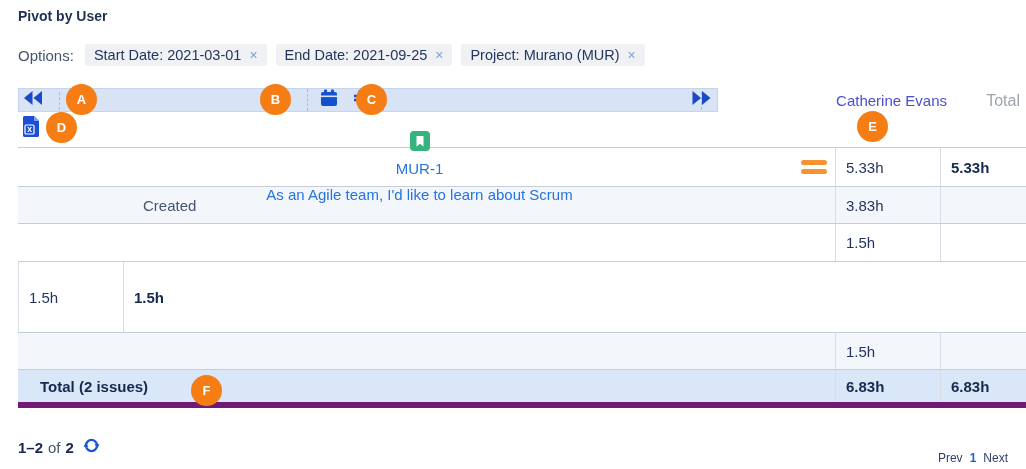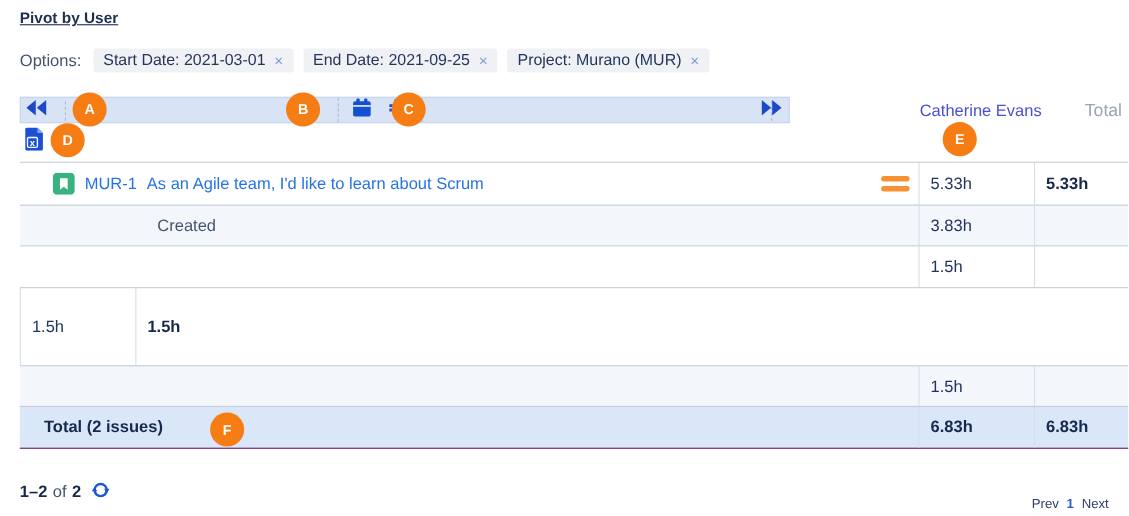--- a/index.html
+++ b/index.html
@@ -2,21 +2,21 @@
 <html><head>
 <meta charset="utf-8">
 <style>
   * { margin:0; padding:0; box-sizing:border-box; }
   html,body { background:#ffffff; }
   .page {
     position:relative; width:1026px; height:469px; overflow:hidden;
     font-family:"Liberation Sans", sans-serif; background:#ffffff; color:#22355c;
   }
   
-  .title { position:absolute; left:18px; top:8px; font-size:14px; font-weight:bold; color:#1e2f52;text-decoration:underline; }
+  .title { position:absolute; left:18px; top:8px; font-size:14px; font-weight:bold; color:#1e2f52; }
   .options-row { position:absolute; left:18px; top:44px; display:flex; align-items:center; gap:9px; }
   .options-label { font-size:15px; color:#44546f; margin-right:2px; }
   .chip { display:flex; align-items:center; gap:8px; background:#eff1f4; border-radius:3px;
           padding:3px 9px; font-size:14.5px; color:#24365c; white-space:nowrap; }
   .chip-x { color:#7f9fd6; font-size:14px; cursor:pointer; line-height:1; }
   
   .pivot-scrollbar { position:absolute; left:18px; top:88px; width:700px; height:24px;
           background:#d8e3f5; border:1px solid #c6d4ec; display:flex; align-items:center; }
   .sb-btn { display:flex; align-items:center; justify-content:center; height:100%; padding:0 3px; cursor:pointer; }
   .sb-sep { width:0; height:18px; border-left:1px dashed #a9bcdb; }
@@ -29,31 +29,31 @@
   
   .excel-btn { position:absolute; left:22px; top:116px; cursor:pointer; }
   
   .col-head-user { position:absolute; left:827px; top:92px; width:120px; text-align:right;
                    font-size:15px; color:#4a4fd0; cursor:pointer; }
   .col-head-total { position:absolute; left:940px; top:92px; width:80px; text-align:right;
                     font-size:16px; color:#9ca4b0; }
   
   .pivot-table { position:absolute; left:18px; top:147px; width:1008px; }
   .t-row { display:flex; width:100%; border-top:1px solid #c6cdd8; }
-  .t-row:last-child { border-bottom:1px solid #701a75; }
+  .t-row:last-child { border-bottom:6px solid #701a75; }
   .row-h1 { height:39px; } .row-h2 { height:37px; } .row-h3 { height:38px; }
   .row-h4 { height:71px; } .row-h5 { height:37px; } .row-h6 { height:39px; }
   .bg-alt { background:#f3f7fc; }
   .bg-total { background:#d9e7f8; }
   .c-issue { position:relative; width:817px; display:flex; align-items:center; }
   .c-hours { width:105px; border-left:1px solid #d9dee6; display:flex; align-items:center;
              padding-left:10px; font-size:15px; color:#22355c; }
   .c-total { width:86px; border-left:1px solid #d9dee6; display:flex; align-items:center;
              padding-left:10px; font-size:15px; font-weight:bold; color:#16284c; }
-  .issue-line { display:flex; align-items:flex-start; gap:9px; padding-left:30px; padding-right:44px; width:100%; }
+  .issue-line { display:flex; align-items:flex-start; gap:9px; padding-left:30px; padding-right:44px; width:100%;flex-direction:column; }
   .row-h1 .issue-line { align-items:center; }
   .row-h4 .c-issue { align-items:flex-start; }
   .row-h4 .issue-line { padding-top:7px; }
   .type-icon { flex:0 0 auto; width:20px; height:20px; }
   .issue-key { font-size:15px; color:#2673e1; text-decoration:none; white-space:nowrap; cursor:pointer; }
   .issue-summary { font-size:15px; color:#2673e1; text-decoration:none; cursor:pointer;
                    line-height:27px; max-width:655px; }
   .row-h1 .issue-key, .row-h1 .issue-summary { line-height:normal; }
   .row-h4 .issue-key { line-height:27px; }
   .priority-icon { position:absolute; right:8px; top:11px; }

